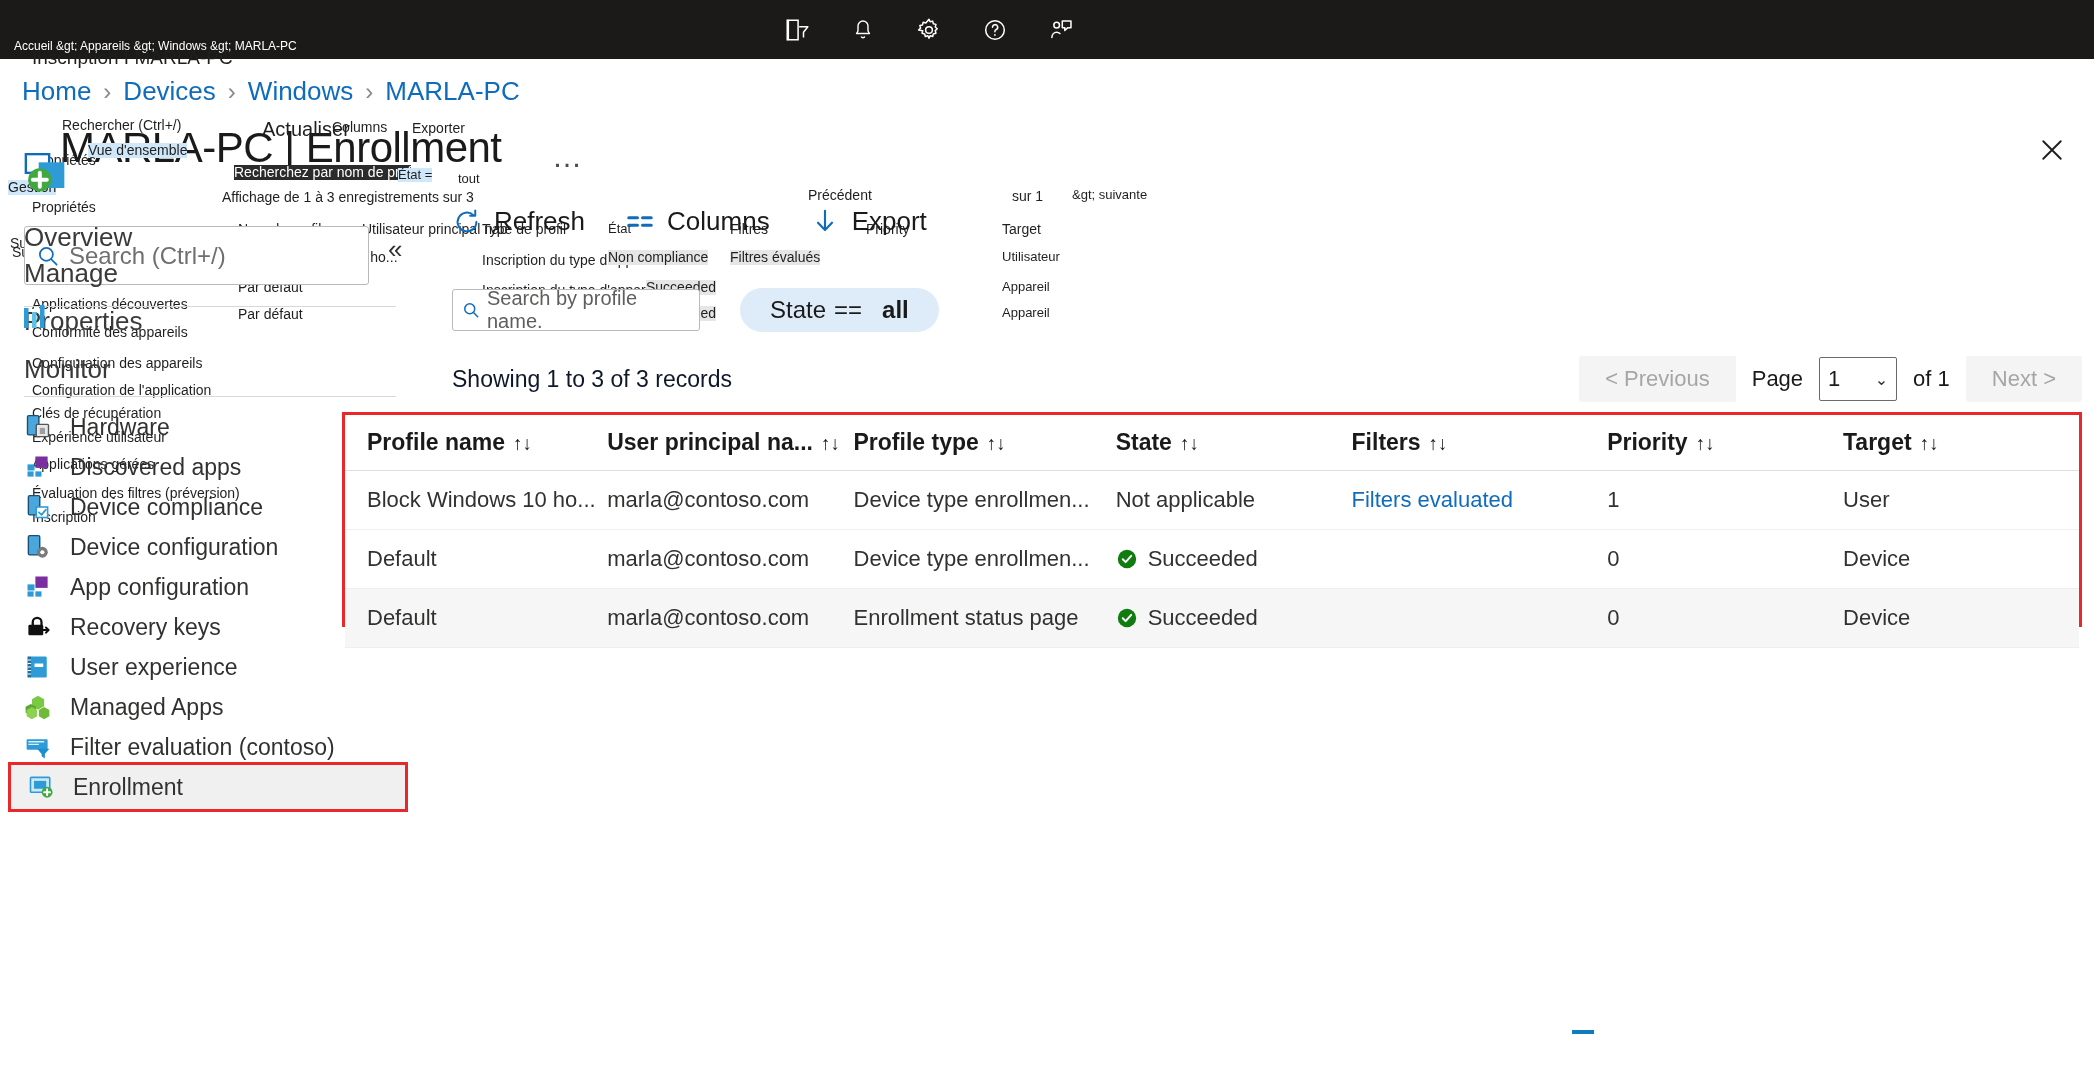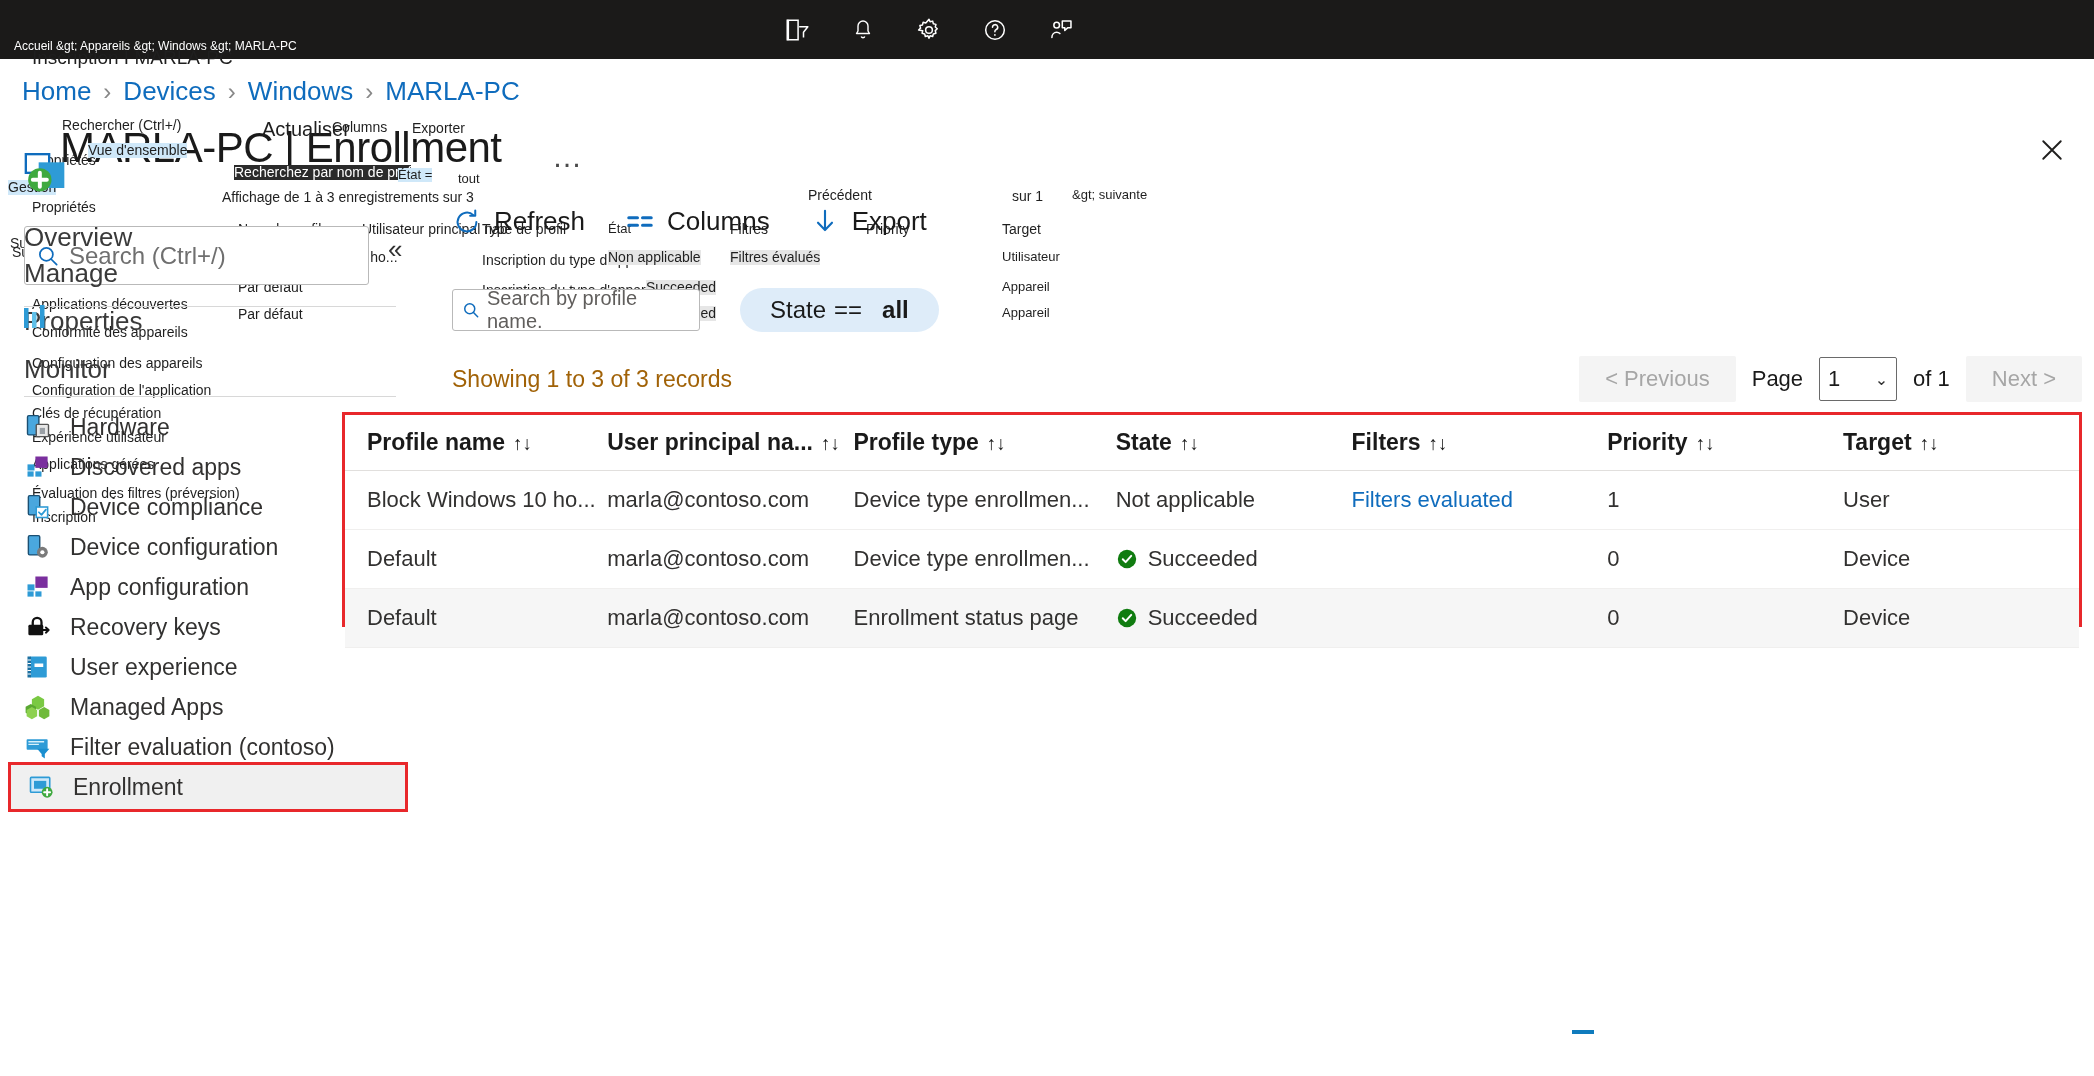--- a/index.html
+++ b/index.html
@@ -163,21 +163,21 @@
   }
   .state-pill b { font-weight: 700; margin-left: 12px; }
   .state-pill .eq { margin: 0 8px; }
 
   
   .recrow {
     position: absolute; left: 0; top: 150px;
     width: 1630px; height: 46px;
     display: flex; align-items: center;
   }
-  .records-text { font-size: 23px; color: #a16207; }
+  .records-text { font-size: 23px; color: #0f172a; }
   .pager {
     position: absolute; right: 0; top: 0;
     display: flex; align-items: center; gap: 16px;
   }
   .pg-btn {
     background: #f4f4f4; color: #a6a6a6;
     font-size: 22px; padding: 10px 26px;
     border: none; border-radius: 2px; cursor: pointer;
     font-family: "Liberation Sans", sans-serif;
   }
@@ -332,21 +332,21 @@
   <div class="ov" style="left:1002px; top:222px; font-size:14px;">Target</div>
 
   <div class="ov" style="left:238px; top:250px; font-size:14px;">Bloquer Windows 10 ho...</div>
   <div class="ov" style="left:238px; top:280px; font-size:14px;">Par défaut</div>
   <div class="ov" style="left:238px; top:307px; font-size:14px;">Par défaut</div>
 
   <div class="ov" style="left:482px; top:253px; font-size:14px;">Inscription du type d'appareil</div>
   <div class="ov" style="left:482px; top:283px; font-size:14px;">Inscription du type d'appareil</div>
   <div class="ov" style="left:482px; top:306px; font-size:14px;">Page Statut de l'inscription</div>
 
-  <div class="ov hl-grey" style="left:608px; top:250px; font-size:14px;">Non applicable</div>
+  <div class="ov hl-grey" style="left:608px; top:250px; font-size:14px;">Non compliance</div>
   <div class="ov hl-grey" style="left:646px; top:280px; font-size:14px;">Succeeded</div>
   <div class="ov hl-grey" style="left:646px; top:306px; font-size:14px;">Succeeded</div>
 
   <div class="ov hl-grey" style="left:730px; top:250px; font-size:14px;">Filtres évalués</div>
 
   <div class="ov" style="left:1002px; top:250px; font-size:13px;">Utilisateur</div>
   <div class="ov" style="left:1002px; top:280px; font-size:13px;">Appareil</div>
   <div class="ov" style="left:1002px; top:306px; font-size:13px;">Appareil</div>
 
   <div class="ov" style="left:808px; top:188px; font-size:14px;">Précédent</div>

